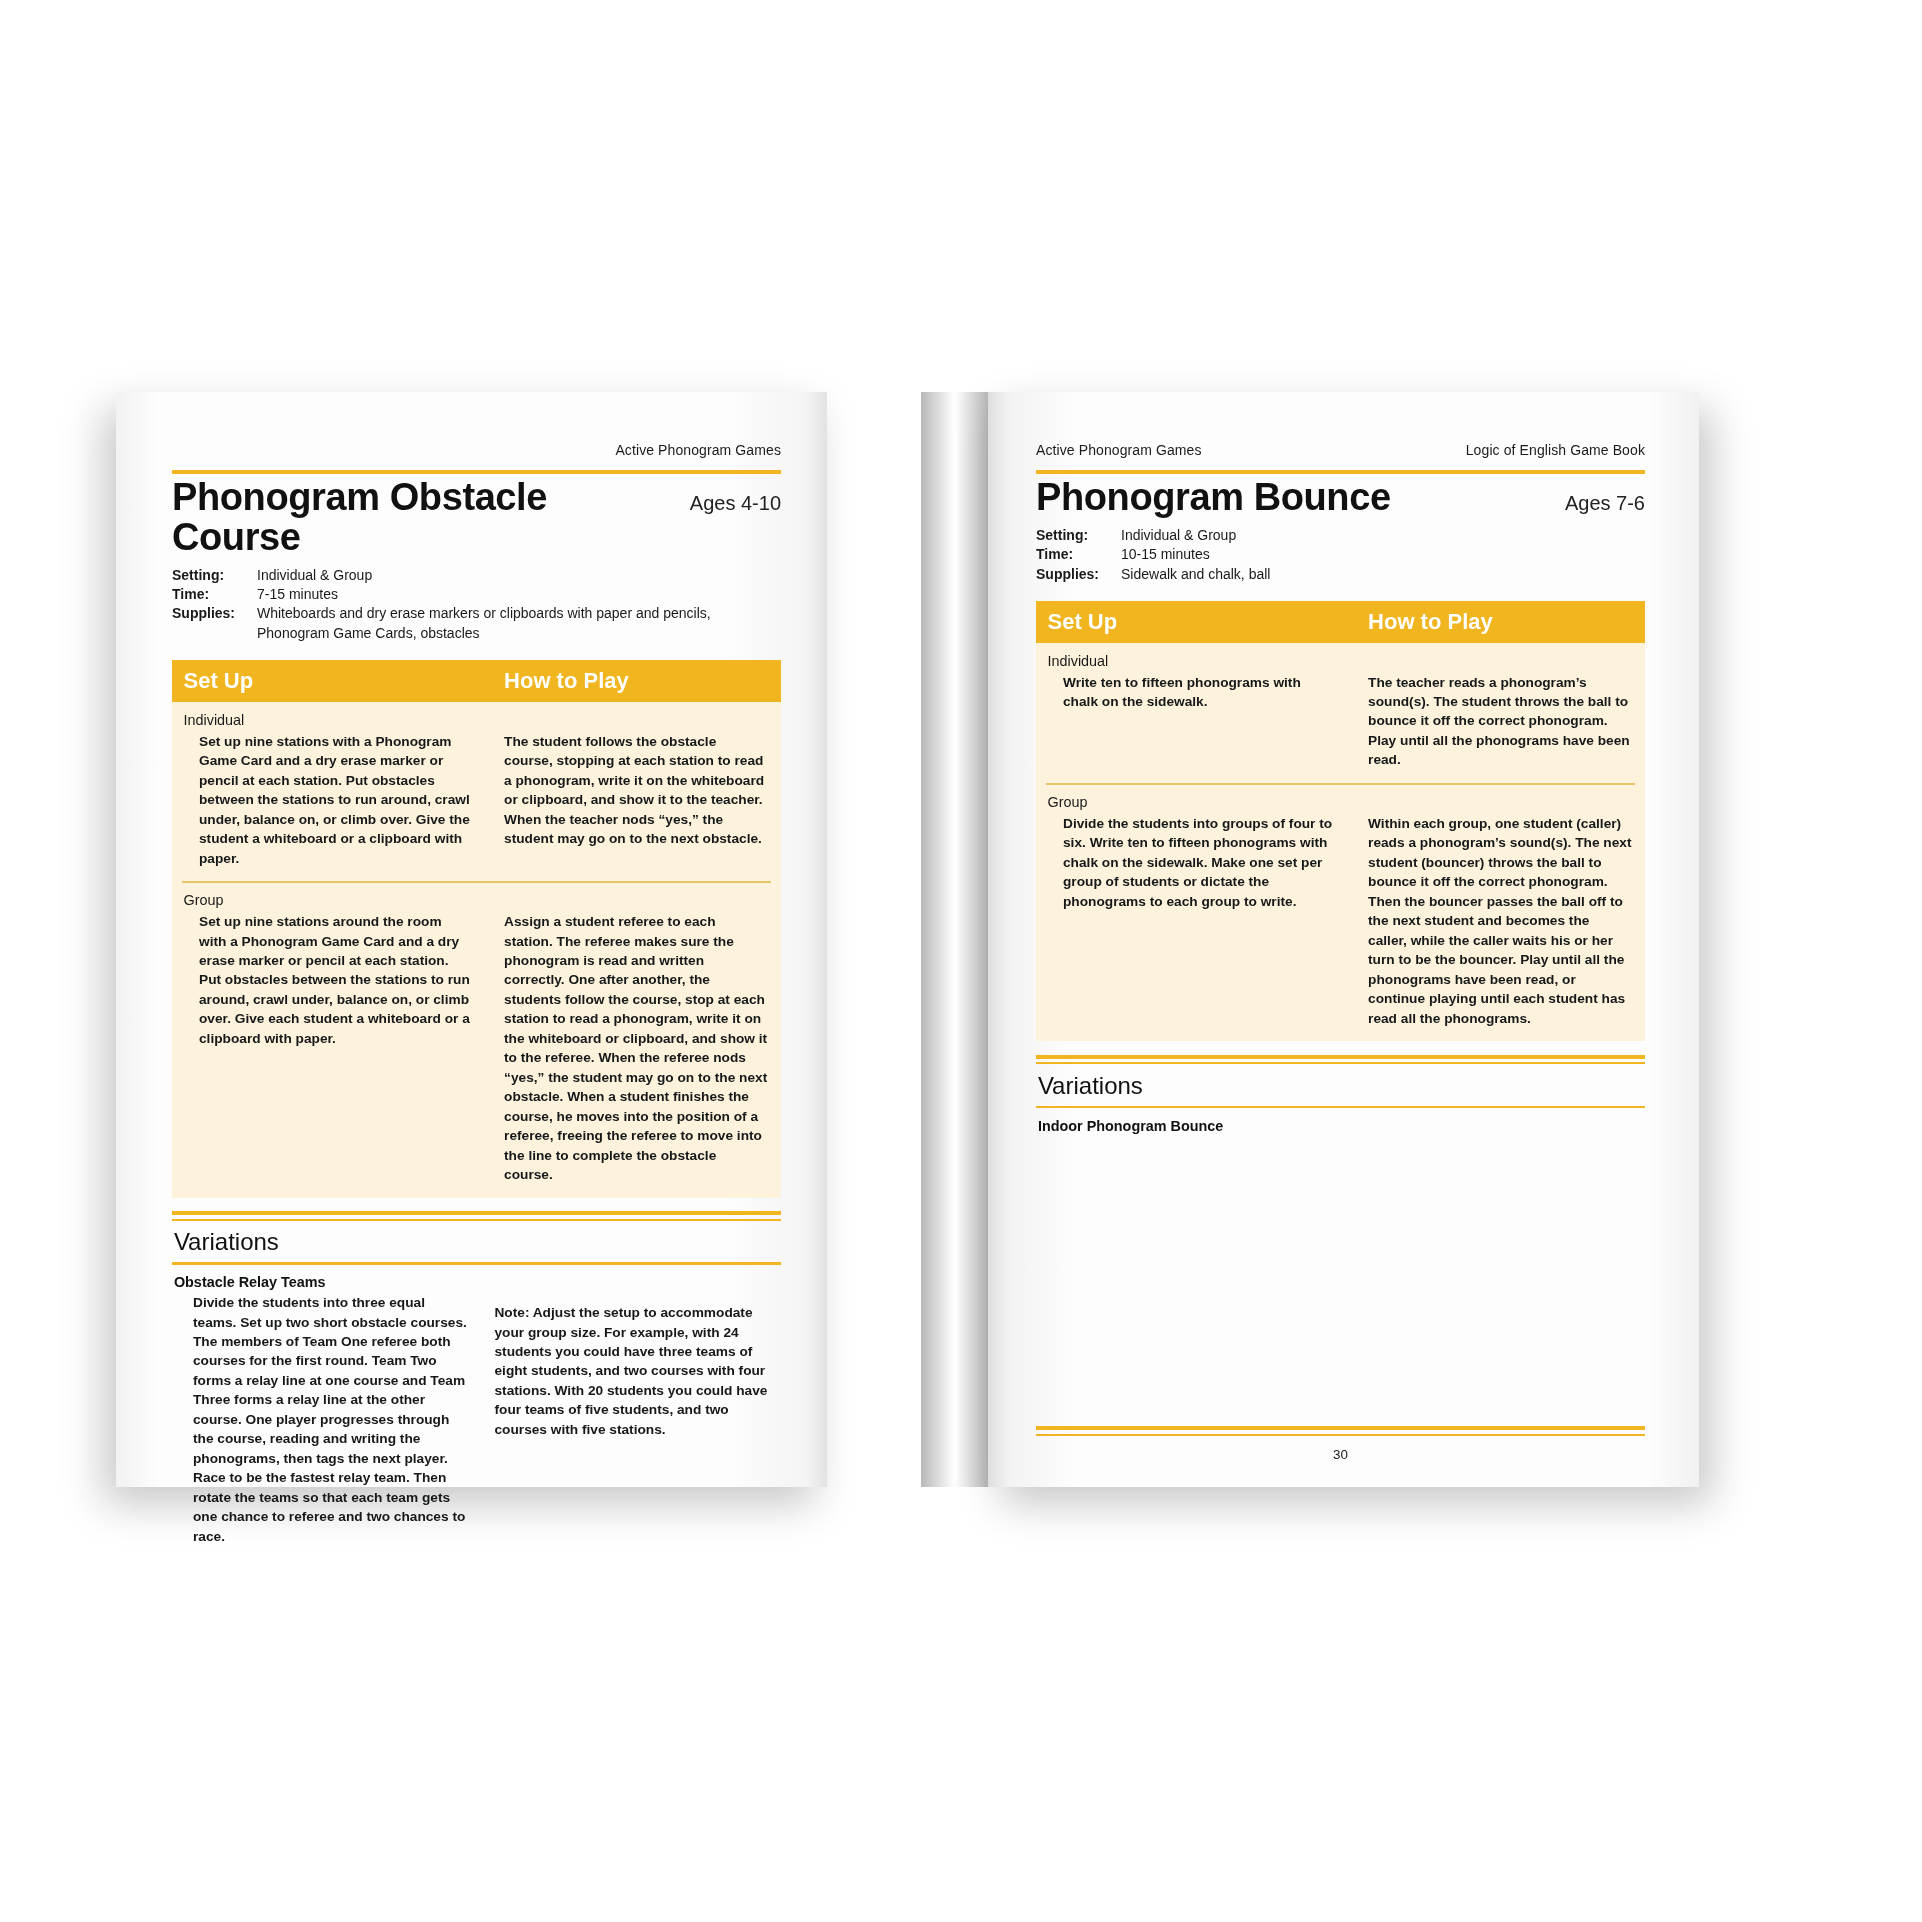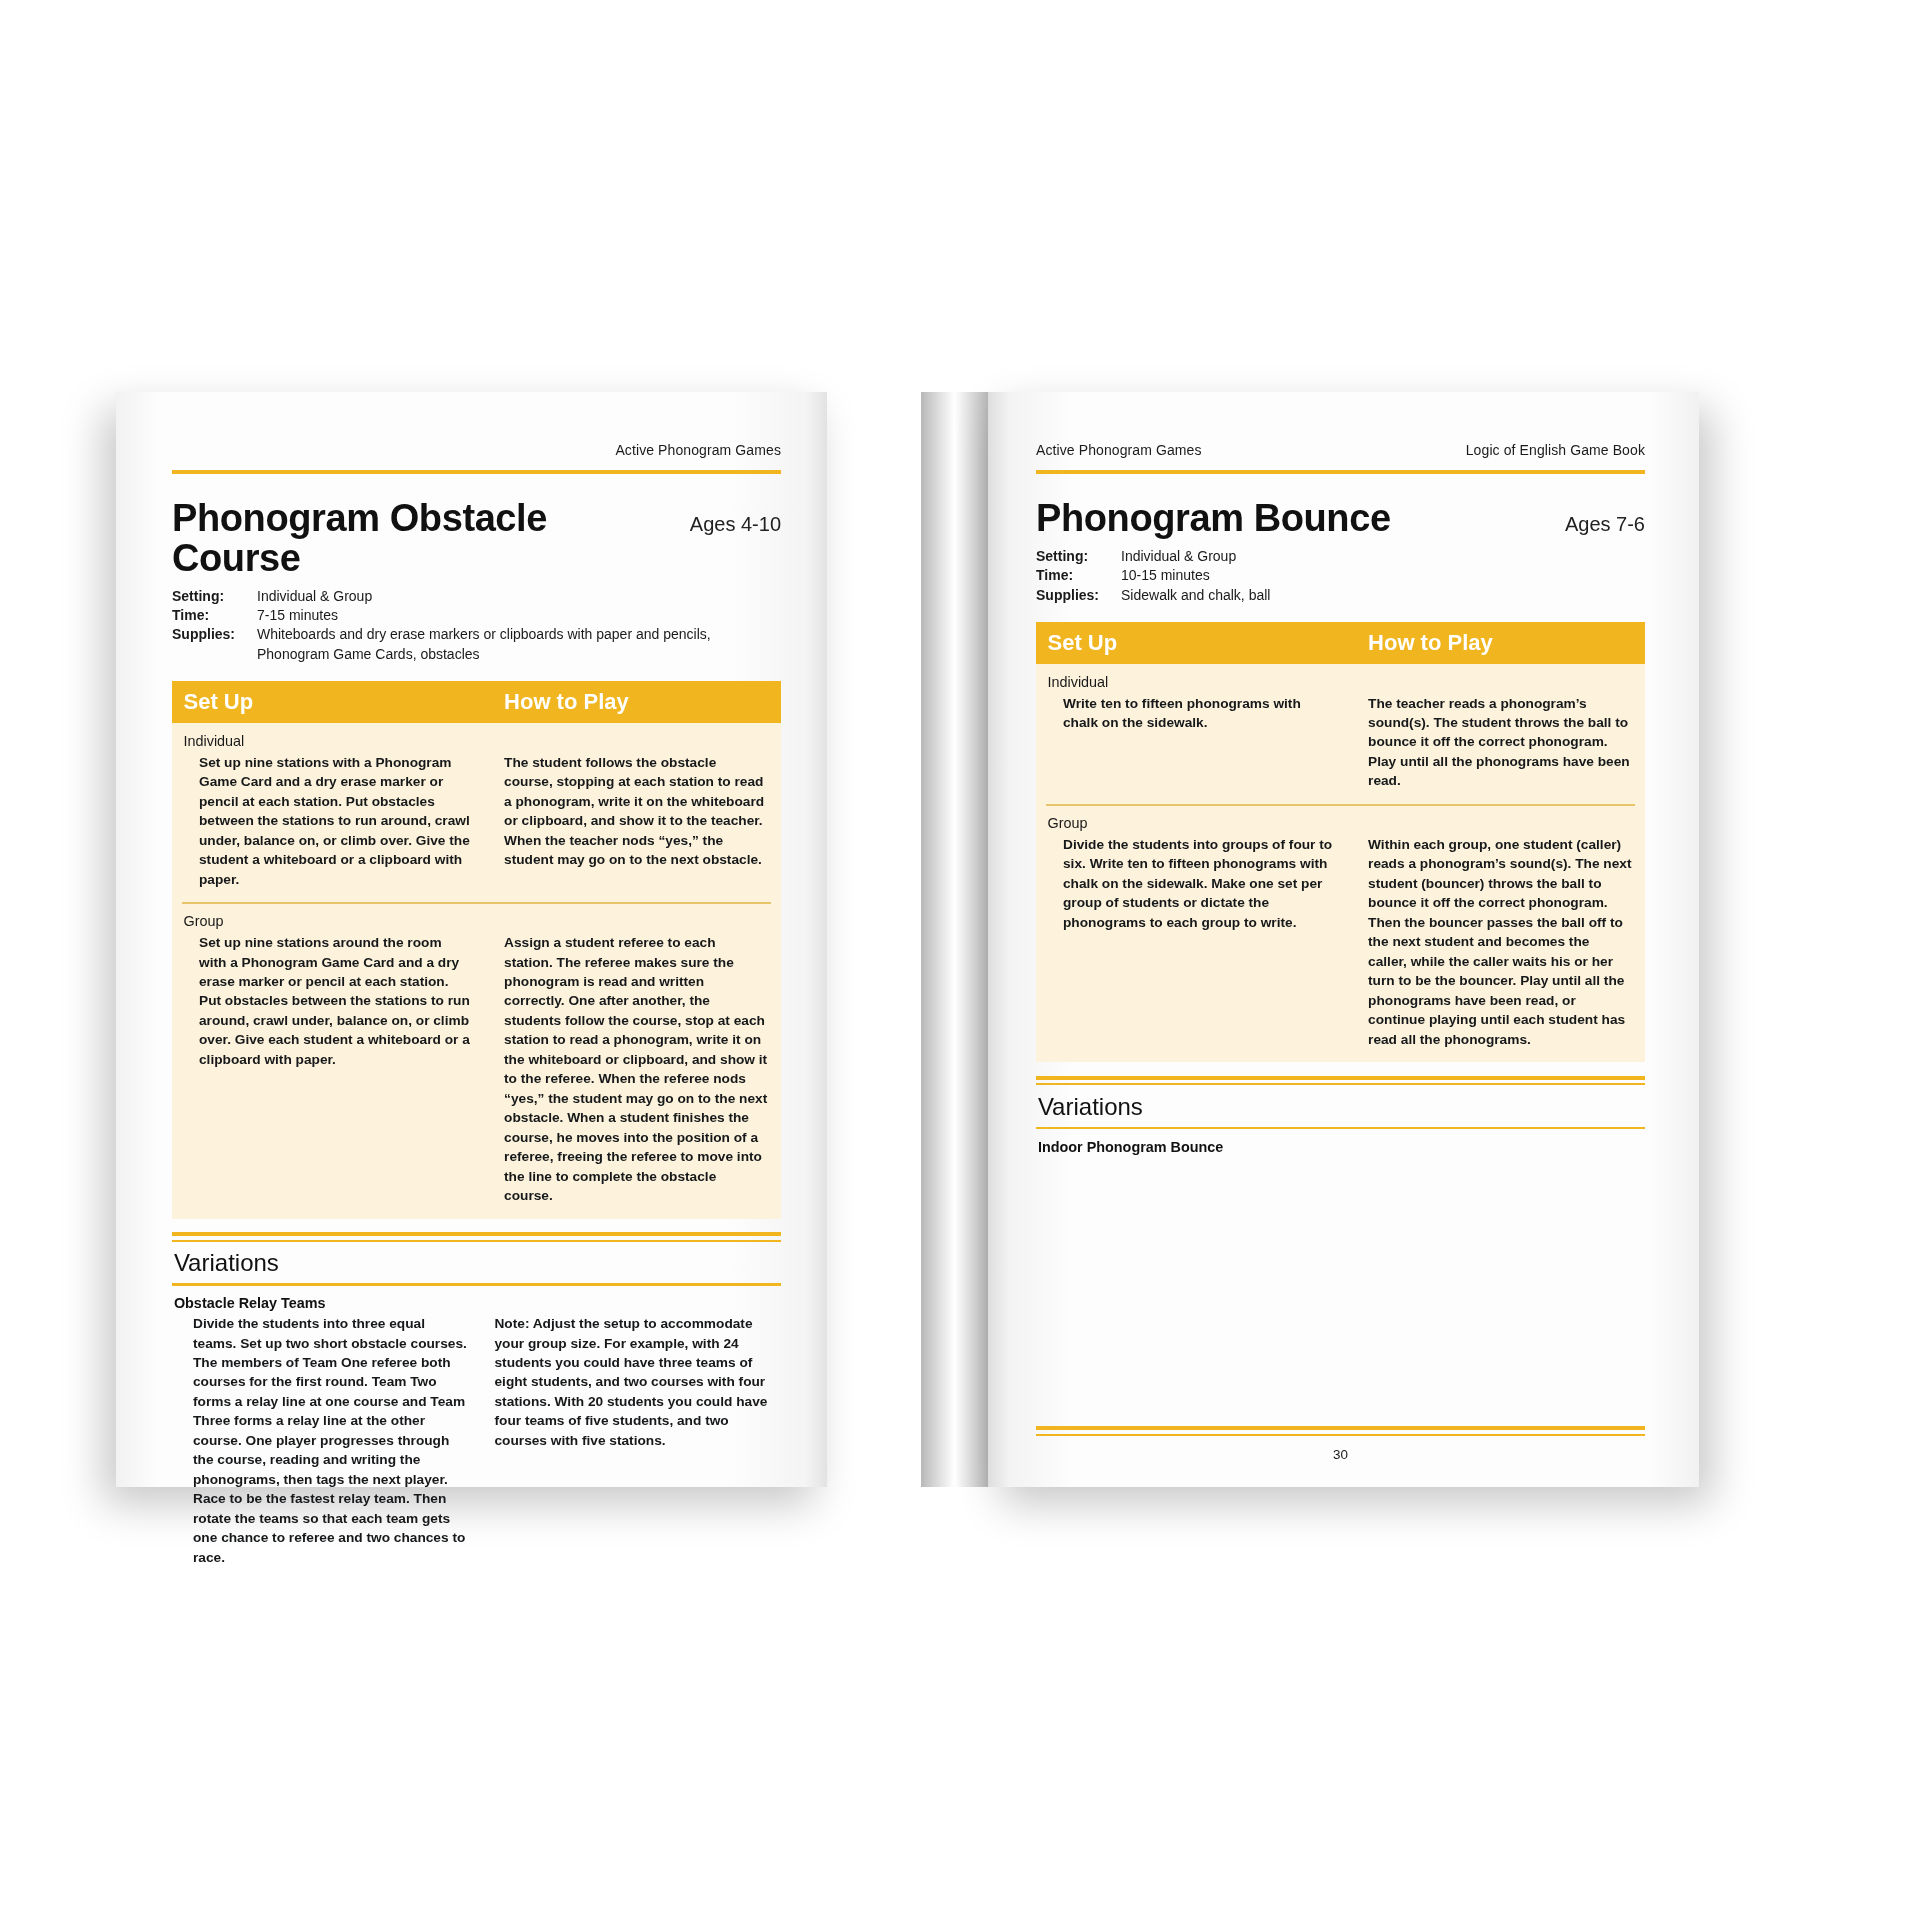--- a/index.html
+++ b/index.html
@@ -99,21 +99,21 @@
     margin-top: 0;
   }
   .rule-double .a { height: 3.8px; background: #f0b51f; }
   .rule-double .b { height: 1.9px; background: #f0b51f; margin-top: 3.8px; }
 
   
   .title-row {
     display: flex;
     align-items: baseline;
     justify-content: space-between;
-    margin-top: 25px;
+    margin-top: 4px;
     margin-bottom: 7.7px;
   }
   .game-title {
     font-size: 38px;
     font-weight: bold;
     color: #111111;
     letter-spacing: -0.4px;
     line-height: 1.05;
   }
   .ages {
@@ -215,20 +215,21 @@
   .var-cols .v-a {
     flex: 0 0 52%;
     box-sizing: border-box;
     padding-right: 21px;
     padding-left: 21px;
   }
   .var-cols .v-b {
     flex: 1 1 auto;
     box-sizing: border-box;
     padding-left: 5.8px;
+    margin-top: 10px;
   }
 
   
   .page-footer {
     position: absolute;
     left: 56px;
     right: 46px;
     bottom: 25px;
   }
   .page-right .page-footer {

